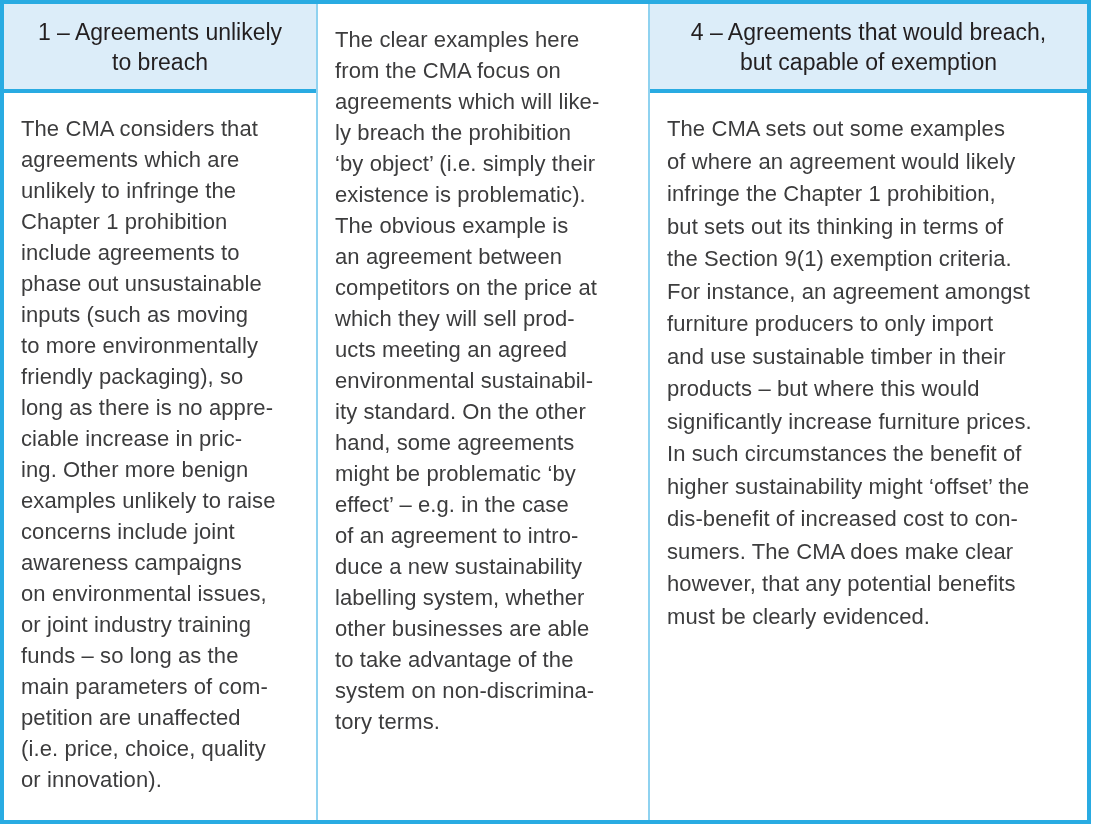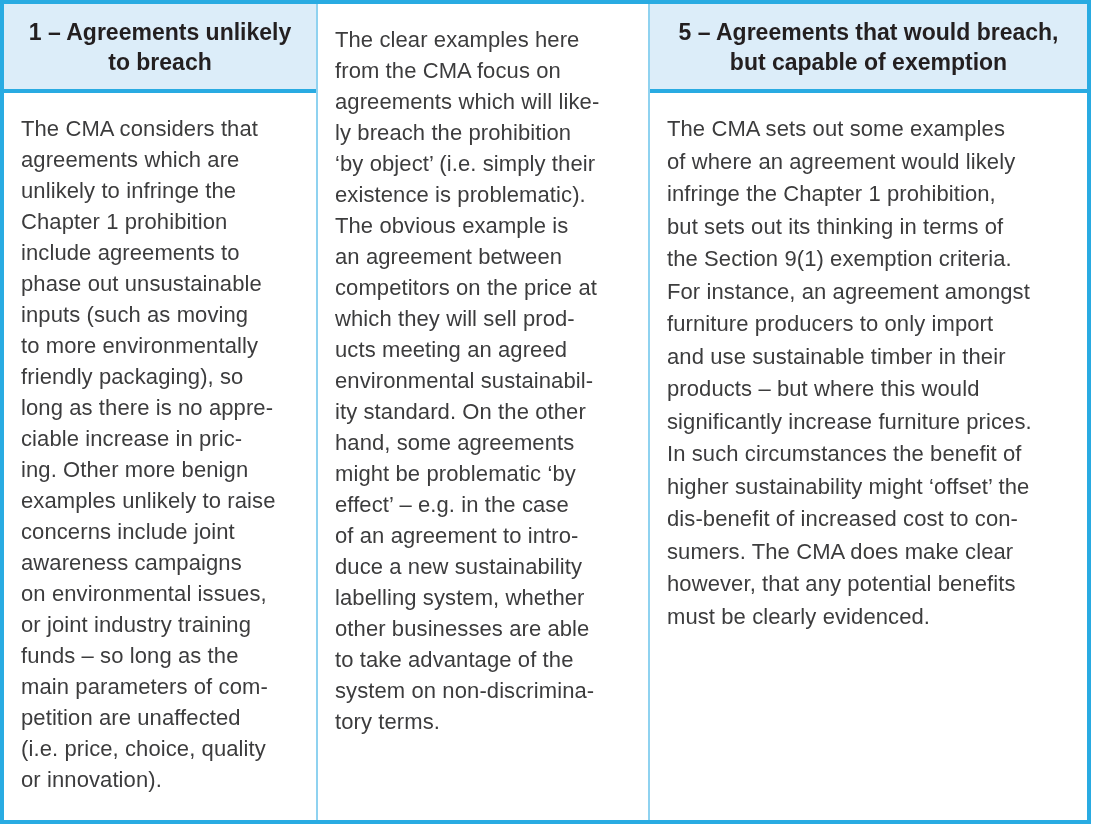--- a/index.html
+++ b/index.html
@@ -37,21 +37,21 @@
   .col-header {
     height: 89px;
     flex: 0 0 89px;
     box-sizing: border-box;
     background: #DCEDF9;
     border-bottom: 4px solid #29ABE2;
     display: flex;
     align-items: center;
     justify-content: center;
     text-align: center;
-    font-weight: 700;
+    font-weight: 400;
     font-size: 23px;
     line-height: 30px;
     color: #231F20;
     white-space: pre-line;
     padding: 0 6px;
   }
   .col-body {
     flex: 1 1 auto;
     box-sizing: border-box;
     padding: 20px 10px 12px 17px;
@@ -118,21 +118,21 @@
 of an agreement to intro-
 duce a new sustainability
 labelling system, whether
 other businesses are able
 to take advantage of the
 system on non-discrimina-
 tory terms.</div>
     </div>
 
     <div class="col">
-      <div class="col-header">5 – Agreements that would breach,
+      <div class="col-header">4 – Agreements that would breach,
 but capable of exemption</div>
       <div class="col-body">The CMA sets out some examples
 of where an agreement would likely
 infringe the Chapter 1 prohibition,
 but sets out its thinking in terms of
 the Section 9(1) exemption criteria.
 For instance, an agreement amongst
 furniture producers to only import
 and use sustainable timber in their
 products – but where this would

